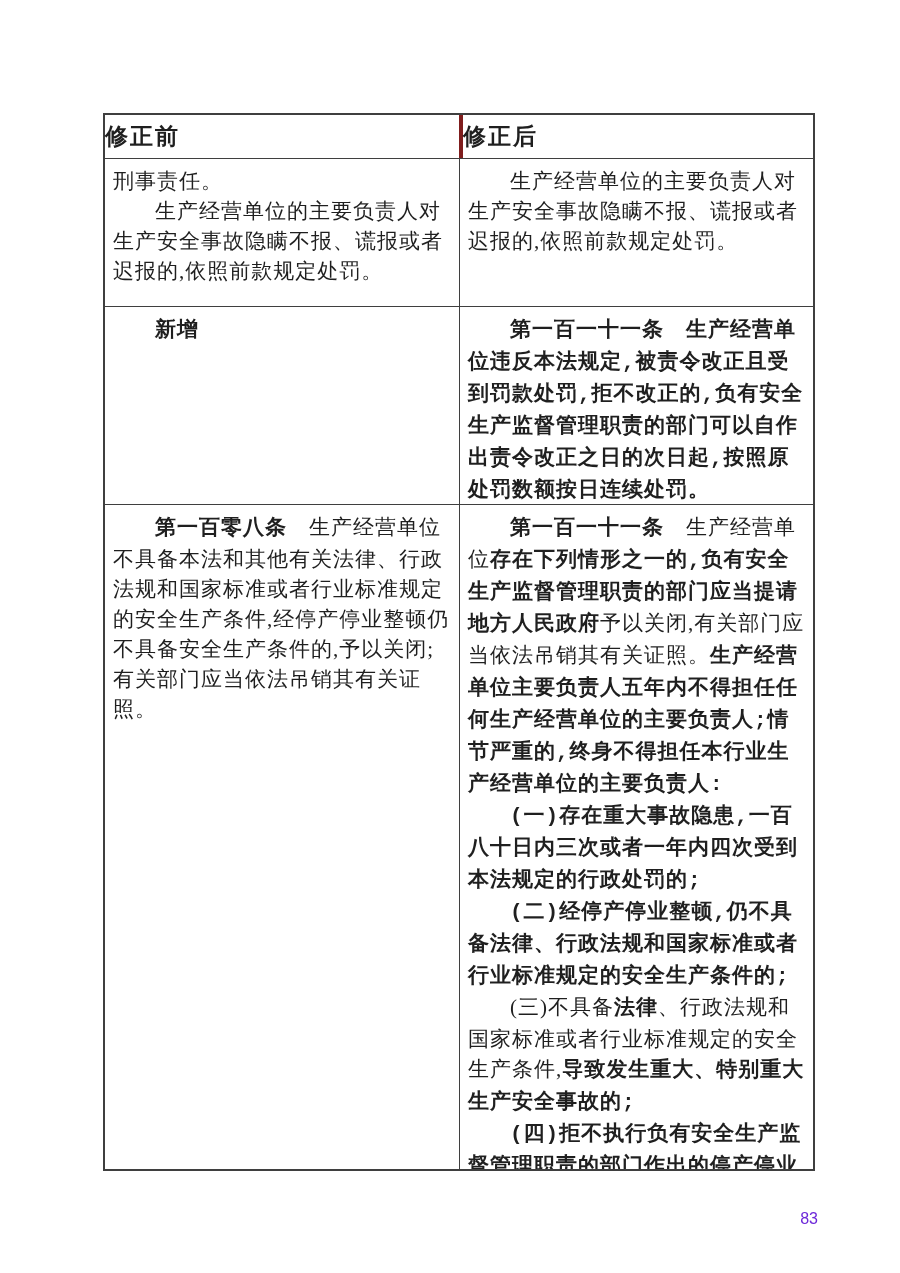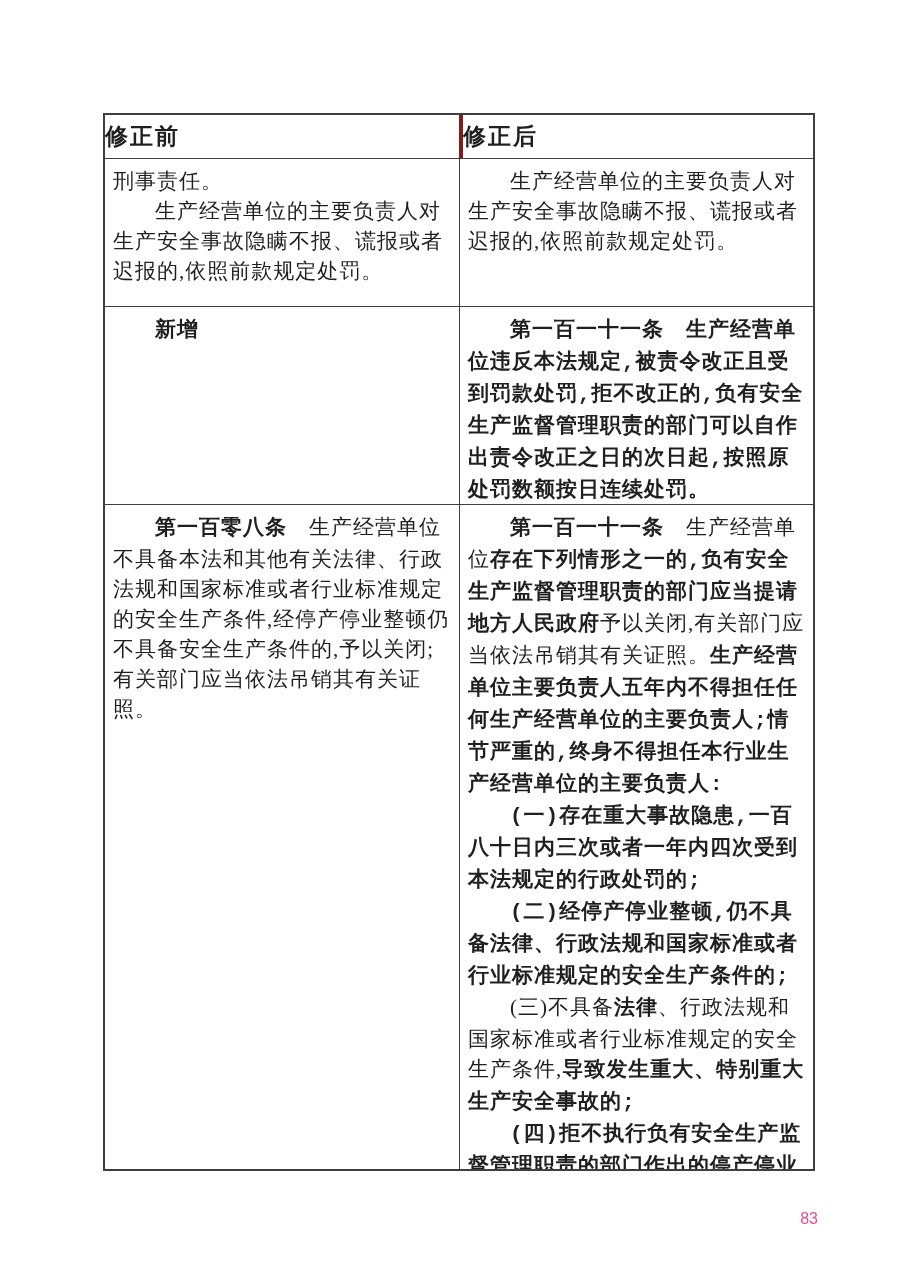--- a/index.html
+++ b/index.html
@@ -55,21 +55,21 @@
   .seg-bold {
     font-family: Liberation Mono, monospace;
     font-weight: bold;
   }
   .page-number {
     position: absolute;
     top: 1210px;
     right: 82px;
     font-family: "Liberation Sans", "DejaVu Sans", sans-serif;
     font-size: 16px;
-    color: #ec4899;
+    color: #6d28d9;
   }
 </style>
 </head>
 <body>
 
 <div class="page">
   <div class="cmp-table">
     <div class="thead">
       <div class="th">修正前</div>
       <div class="th">修正后</div>

